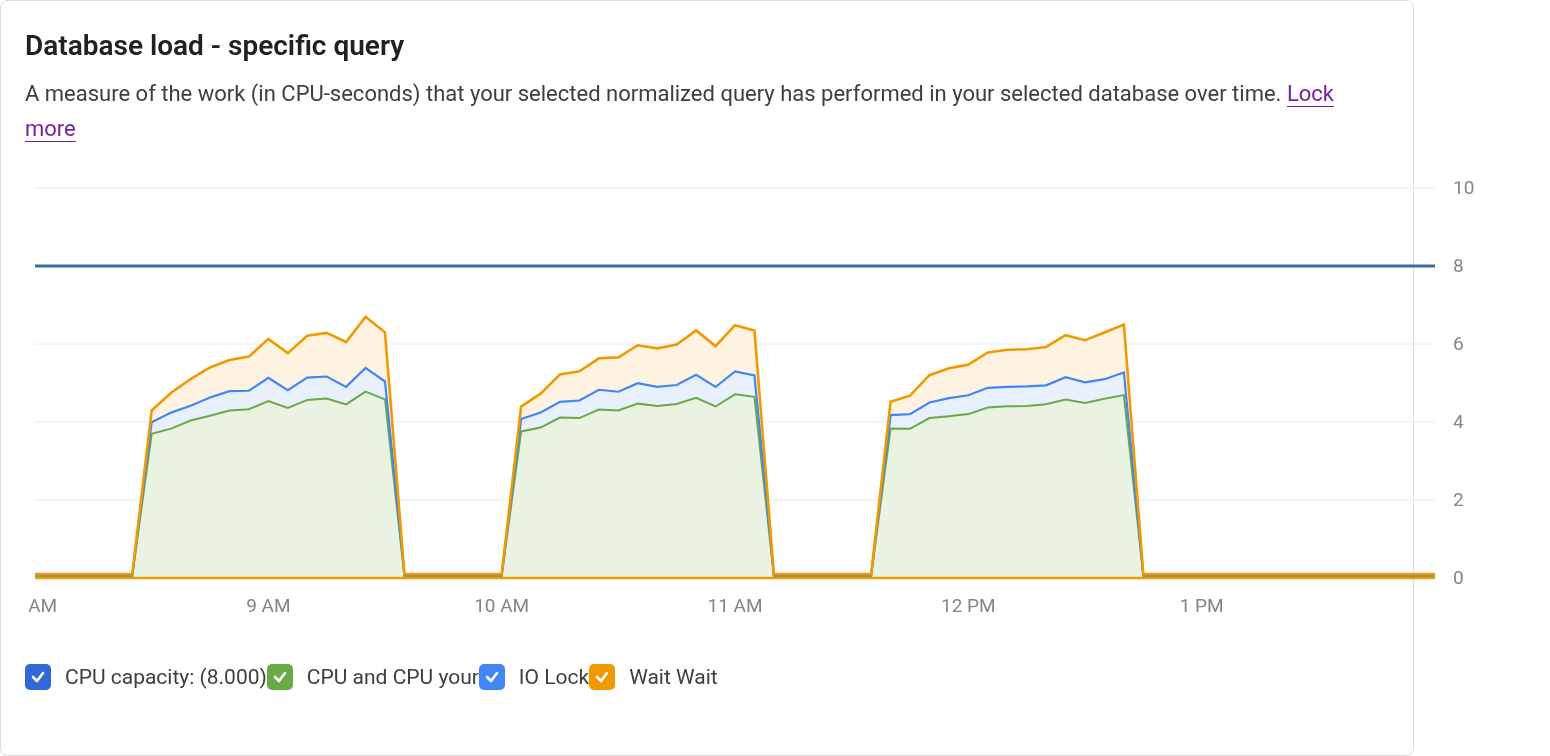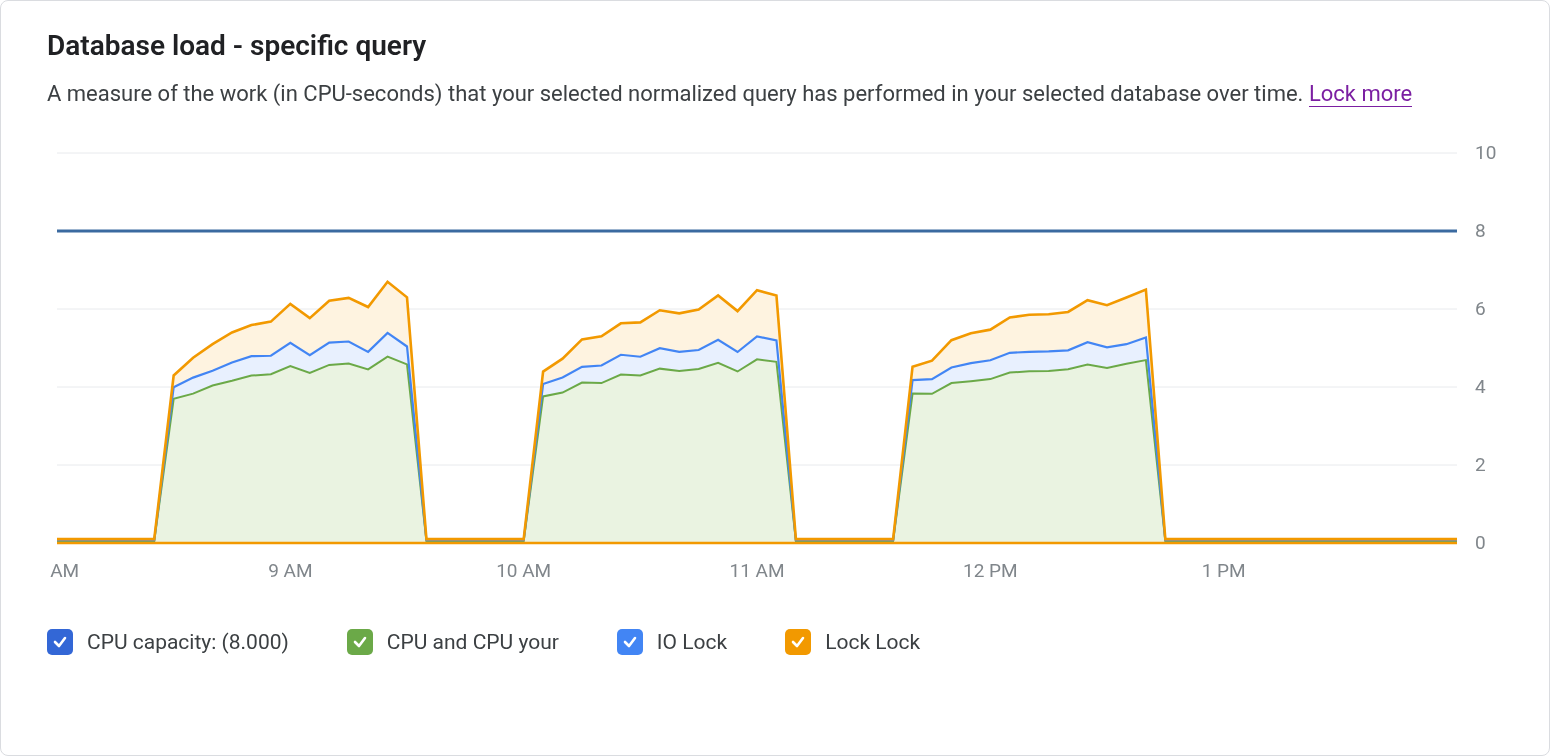--- a/index.html
+++ b/index.html
@@ -1,22 +1,22 @@
 <!DOCTYPE html>
 <html><head>
 <meta charset="utf-8">
 <style>
   html,body{margin:0;padding:0;font-family:Roboto,"Helvetica Neue",Arial,sans-serif;color:#202124;background:#fff}
-  .card{box-sizing:border-box;width:1550px;height:756px;border:1px solid #dadce0;border-radius:8px;padding:28px 36px 24px 46px;position:relative}
+  .card{box-sizing:border-box;width:1414px;height:756px;border:1px solid #dadce0;border-radius:8px;padding:28px 36px 24px 24px;position:relative}
   .title{font-size:28px;font-weight:600;margin:0 0 14px 0;font-family:"Google Sans",Roboto,Arial,sans-serif}
   .desc{font-size:22px;line-height:1.6;color:#3c4043;max-width:1420px}
   .desc a{color:#7b1fa2;text-decoration:none;border-bottom:1px solid #7b1fa2}
   .chart-wrap{position:relative;margin-top:32px;height:460px}
   svg{display:block}
-  .legend{display:flex;gap:58px;align-items:center;margin-top:26px;font-size:21px;color:#3c4043}
+  .legend{display:flex;align-items:center;margin-top:26px;font-size:21px;color:#3c4043}
   .legend-item{display:flex;align-items:center;gap:14px}
   .legend-box{width:26px;height:26px;border-radius:5px;display:flex;align-items:center;justify-content:center}
   .legend-box svg{width:16px;height:16px}
   .grid line{stroke:#e8eaed;stroke-width:1}
   .xlabels text{fill:#80868b;font-size:19px;text-anchor:middle}
   .ylabels text{fill:#80868b;font-size:19px;text-anchor:start}
 </style>
 </head>
 <body>
 
@@ -89,17 +89,17 @@
           </svg>
       </span>
       <span>IO Lock</span>
     </div>
     <div class="legend-item">
       <span class="legend-box" id="lg-box-lock" style="background: rgb(242, 153, 0);">
         <svg viewBox="0 0 16 16">
             <polyline points="3,8 7,12 13,4" fill="none" stroke="#fff" stroke-width="2.6" stroke-linecap="round" stroke-linejoin="round"></polyline>
           </svg>
       </span>
-      <span>Lock Lock</span>
+      <span>Wait Wait</span>
     </div>
   </div>
 
 </div>
 
 </body></html>

